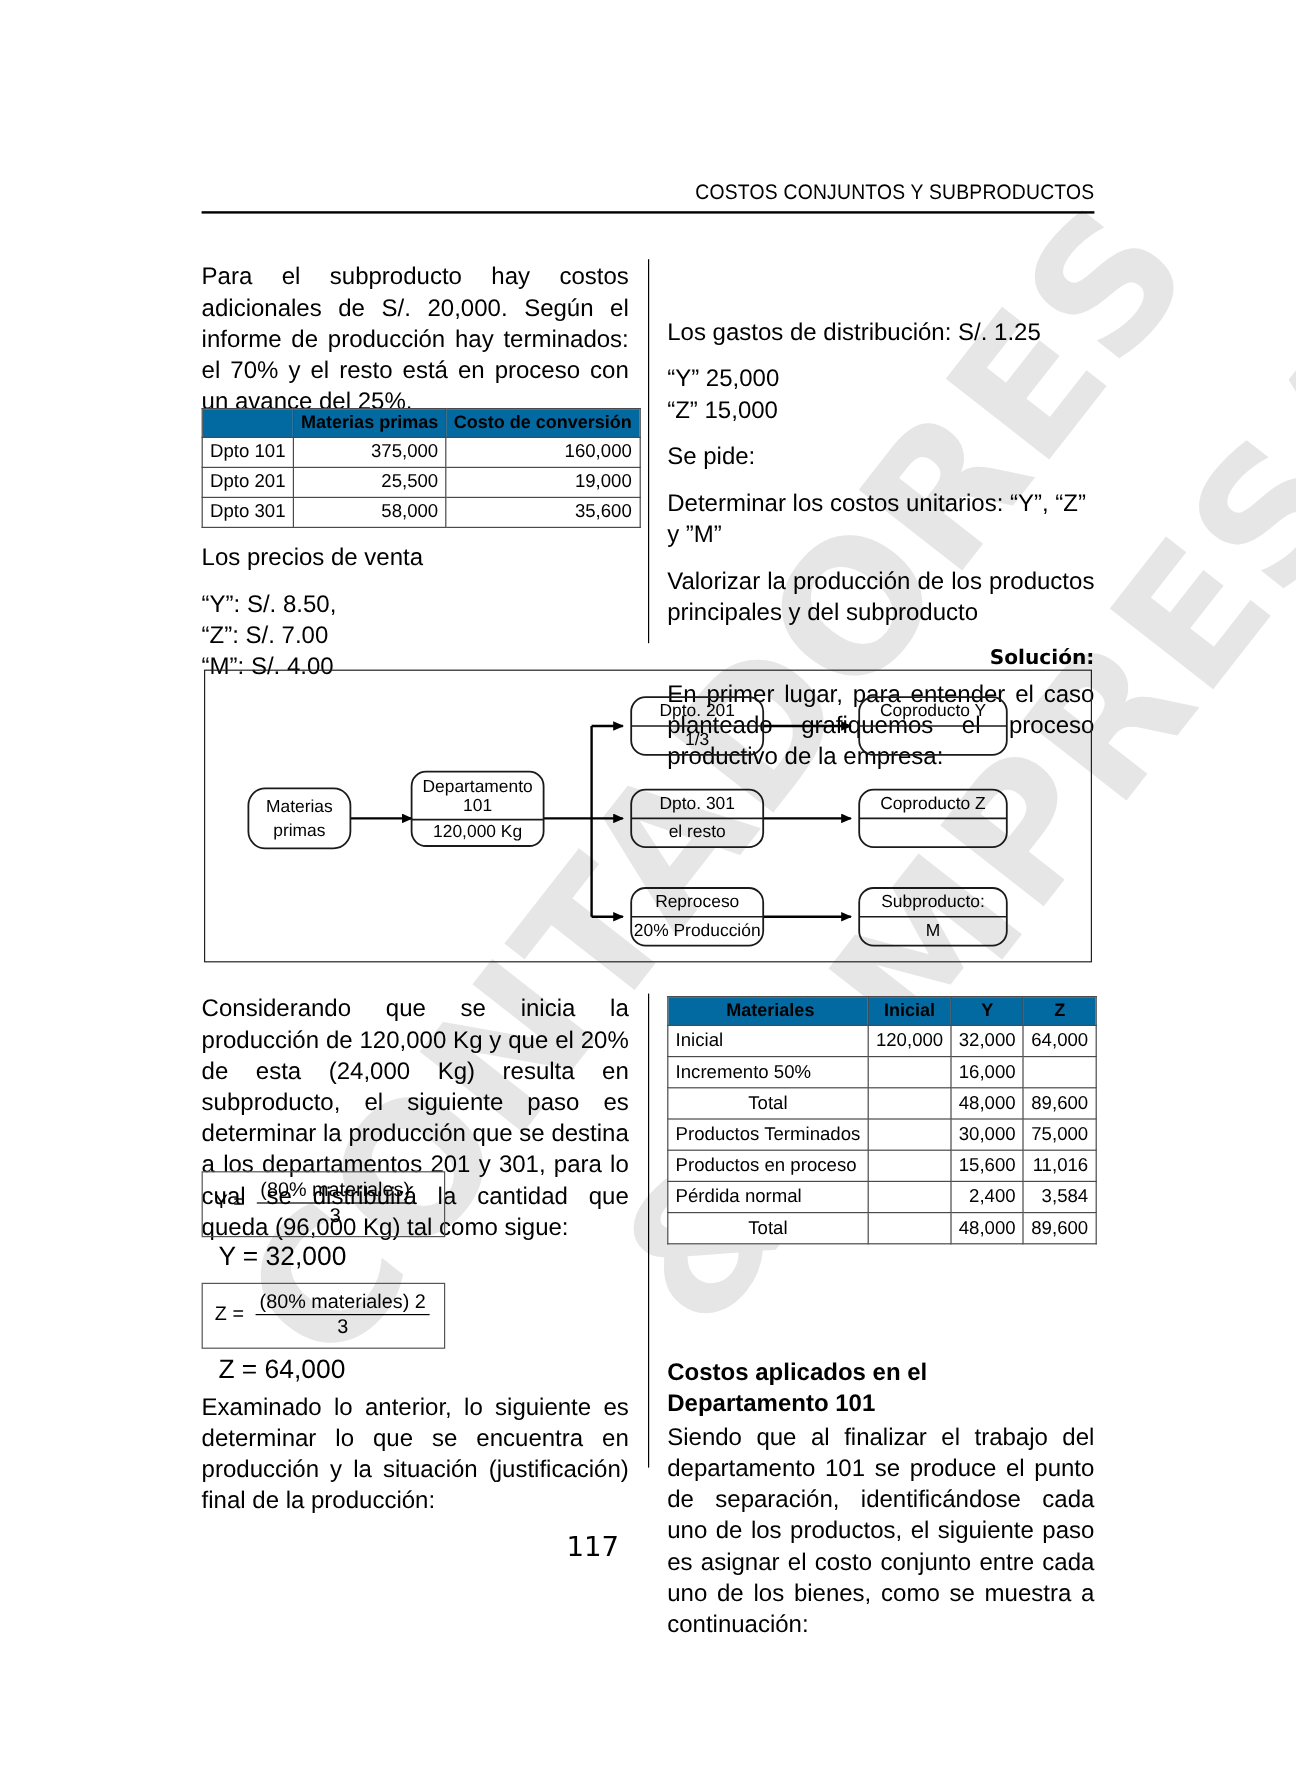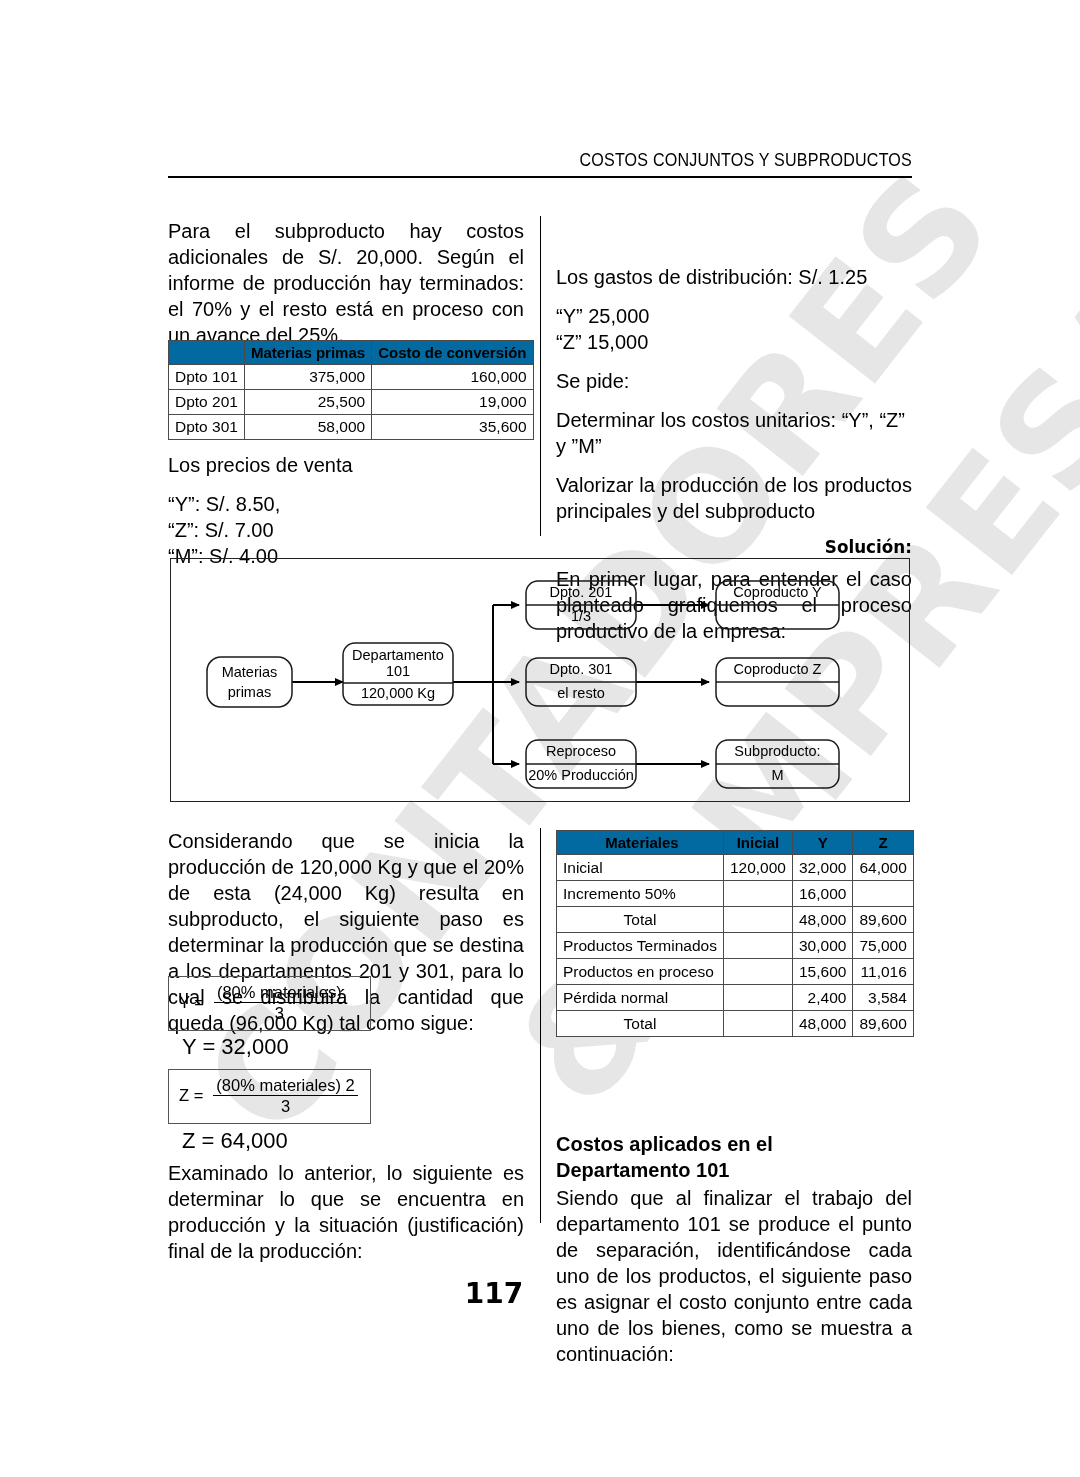--- a/index.html
+++ b/index.html
@@ -166,22 +166,22 @@
   .fres {
     font-size: 22px;
     margin: 13px 0 13px 14px;
   }
 
   
   #pagenum {
     position: absolute;
     left: 0; top: 1277px; width: 988px;
     text-align: center;
-    font-size: 28px;
-    font-weight: bold;
+    font-size: 23px;
+    font-weight: normal;
     font-family: "DejaVu Sans", sans-serif;
   }
 </style>
 </head>
 <body>
 
 <div id="watermark">
   <div class="wm-line wm1">CONTADORES</div>
   <div class="wm-line wm2">&amp; EMPRESAS</div>
 </div>

